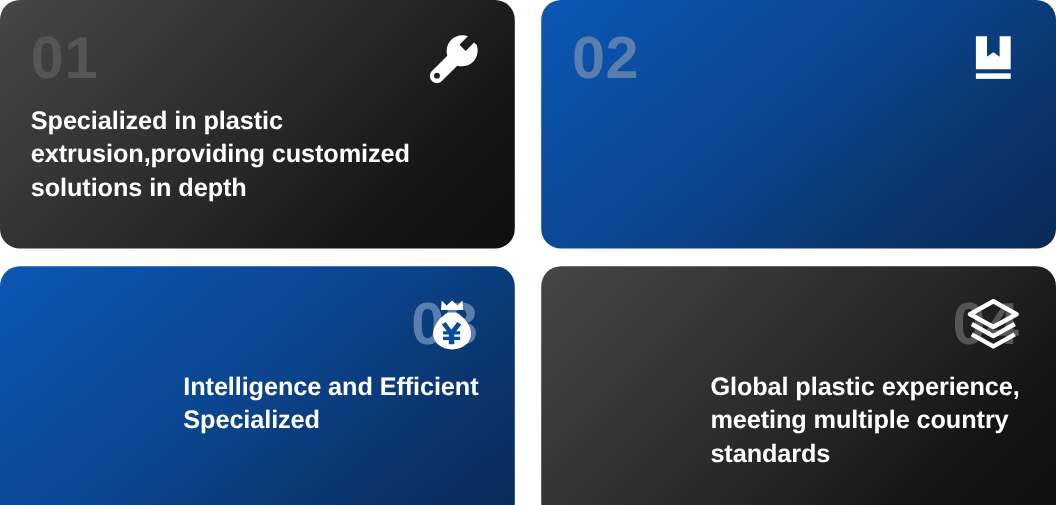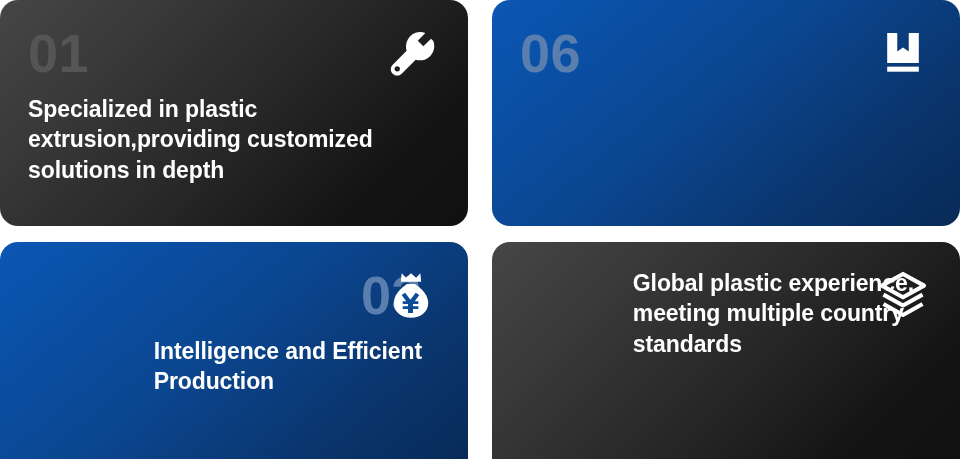--- a/index.html
+++ b/index.html
@@ -15,21 +15,21 @@
     grid-template-columns: 468px 468px;
     grid-template-rows: 226px 225px;
     column-gap:24px;
     row-gap:8px;
     align-content:start;
   }
   .card {
     position:relative;
     border-radius:18px;
     overflow:hidden;
-    padding:26px 46px 18px 28px;
+    padding:26px 33px 18px 28px;
     display:flex;
     flex-direction:column;
   }
   
   .r1 { height:226px; }
   .r2 { height:233px; margin-top:8px;align-items:flex-end; }
 
   .card.dark {
     background:linear-gradient(135deg,#464646 0%, #3a3a3a 22%, #262626 55%, #141414 80%, #101010 100%);
   }
@@ -85,46 +85,47 @@
         <path d="M57.6 13.6 L47.8 23.4 L40.6 16.2 L50.4 6.4
                  C43.9 3.9 36.1 5.4 31.0 10.5 C26.1 15.4 24.6 22.6 26.4 29.0
                  L8.6 46.9 C5.4 50.1 5.4 55.2 8.6 58.4 C11.8 61.6 16.9 61.6 20.1 58.4
                  L38.0 40.6 C44.4 42.4 51.6 40.9 56.5 36.0 C61.6 30.9 63.1 23.1 60.6 16.6 Z
                  M14.4 55.6 a3.4 3.4 0 1 1 0-6.8 a3.4 3.4 0 0 1 0 6.8 Z"></path>
       </svg>
     </div>
   </div>
 
   <div class="card blue r1">
-    <div class="num">06</div>
+    <div class="num">02</div>
     <div class="icon">
       <svg width="46" height="46" viewBox="0 0 64 64" fill="#ffffff" aria-hidden="true">
         <path d="M10 4 H24 V30 L32 24.5 L40 30 V4 H54 V46 H10 Z"></path>
         <rect x="10" y="51" width="44" height="7"></rect>
       </svg>
     </div>
   </div>
 
   <div class="card blue r2">
     <div class="num">03</div>
     <div class="headline">Intelligence and Efficient
-Production</div>
+Specialized</div>
     <div class="icon">
       <svg width="50" height="52" viewBox="0 0 64 66" fill="#ffffff" aria-hidden="true">
         <path d="M20 5 L25.5 11 L32 5 L38.5 11 L44 5 L45 16 H19 Z"></path>
         <path d="M27 19 C27 19 10 29 10 43.5 C10 54.5 19.8 62 32 62
                  C44.2 62 54 54.5 54 43.5 C54 29 37 19 37 19 Z"></path>
         <path d="M24.5 30 L31.2 39.2 L38 30 L42.6 33 L36.8 41 H41.4 V44.6 H34.6 V47.4
                  H41.4 V51 H34.6 V56 H28.2 V51 H21.4 V47.4 H28.2 V44.6 H21.4 V41 H26
                  L20 33 Z" fill="#0c4b98"></path>
       </svg>
     </div>
   </div>
 
   <div class="card dark r2">
+    <div class="num">04</div>
     <div class="headline">Global plastic experience,
 meeting multiple country
 standards</div>
     <div class="icon">
       <svg width="50" height="50" viewBox="0 0 64 64" fill="none" stroke="#ffffff" stroke-width="5.2" stroke-linejoin="round" aria-hidden="true">
         <path d="M32 5 L59 20 L32 35 L5 20 Z"></path>
         <path d="M7 31.5 L32 45.5 L57 31.5"></path>
         <path d="M7 43.5 L32 57.5 L57 43.5"></path>
       </svg>
     </div>

